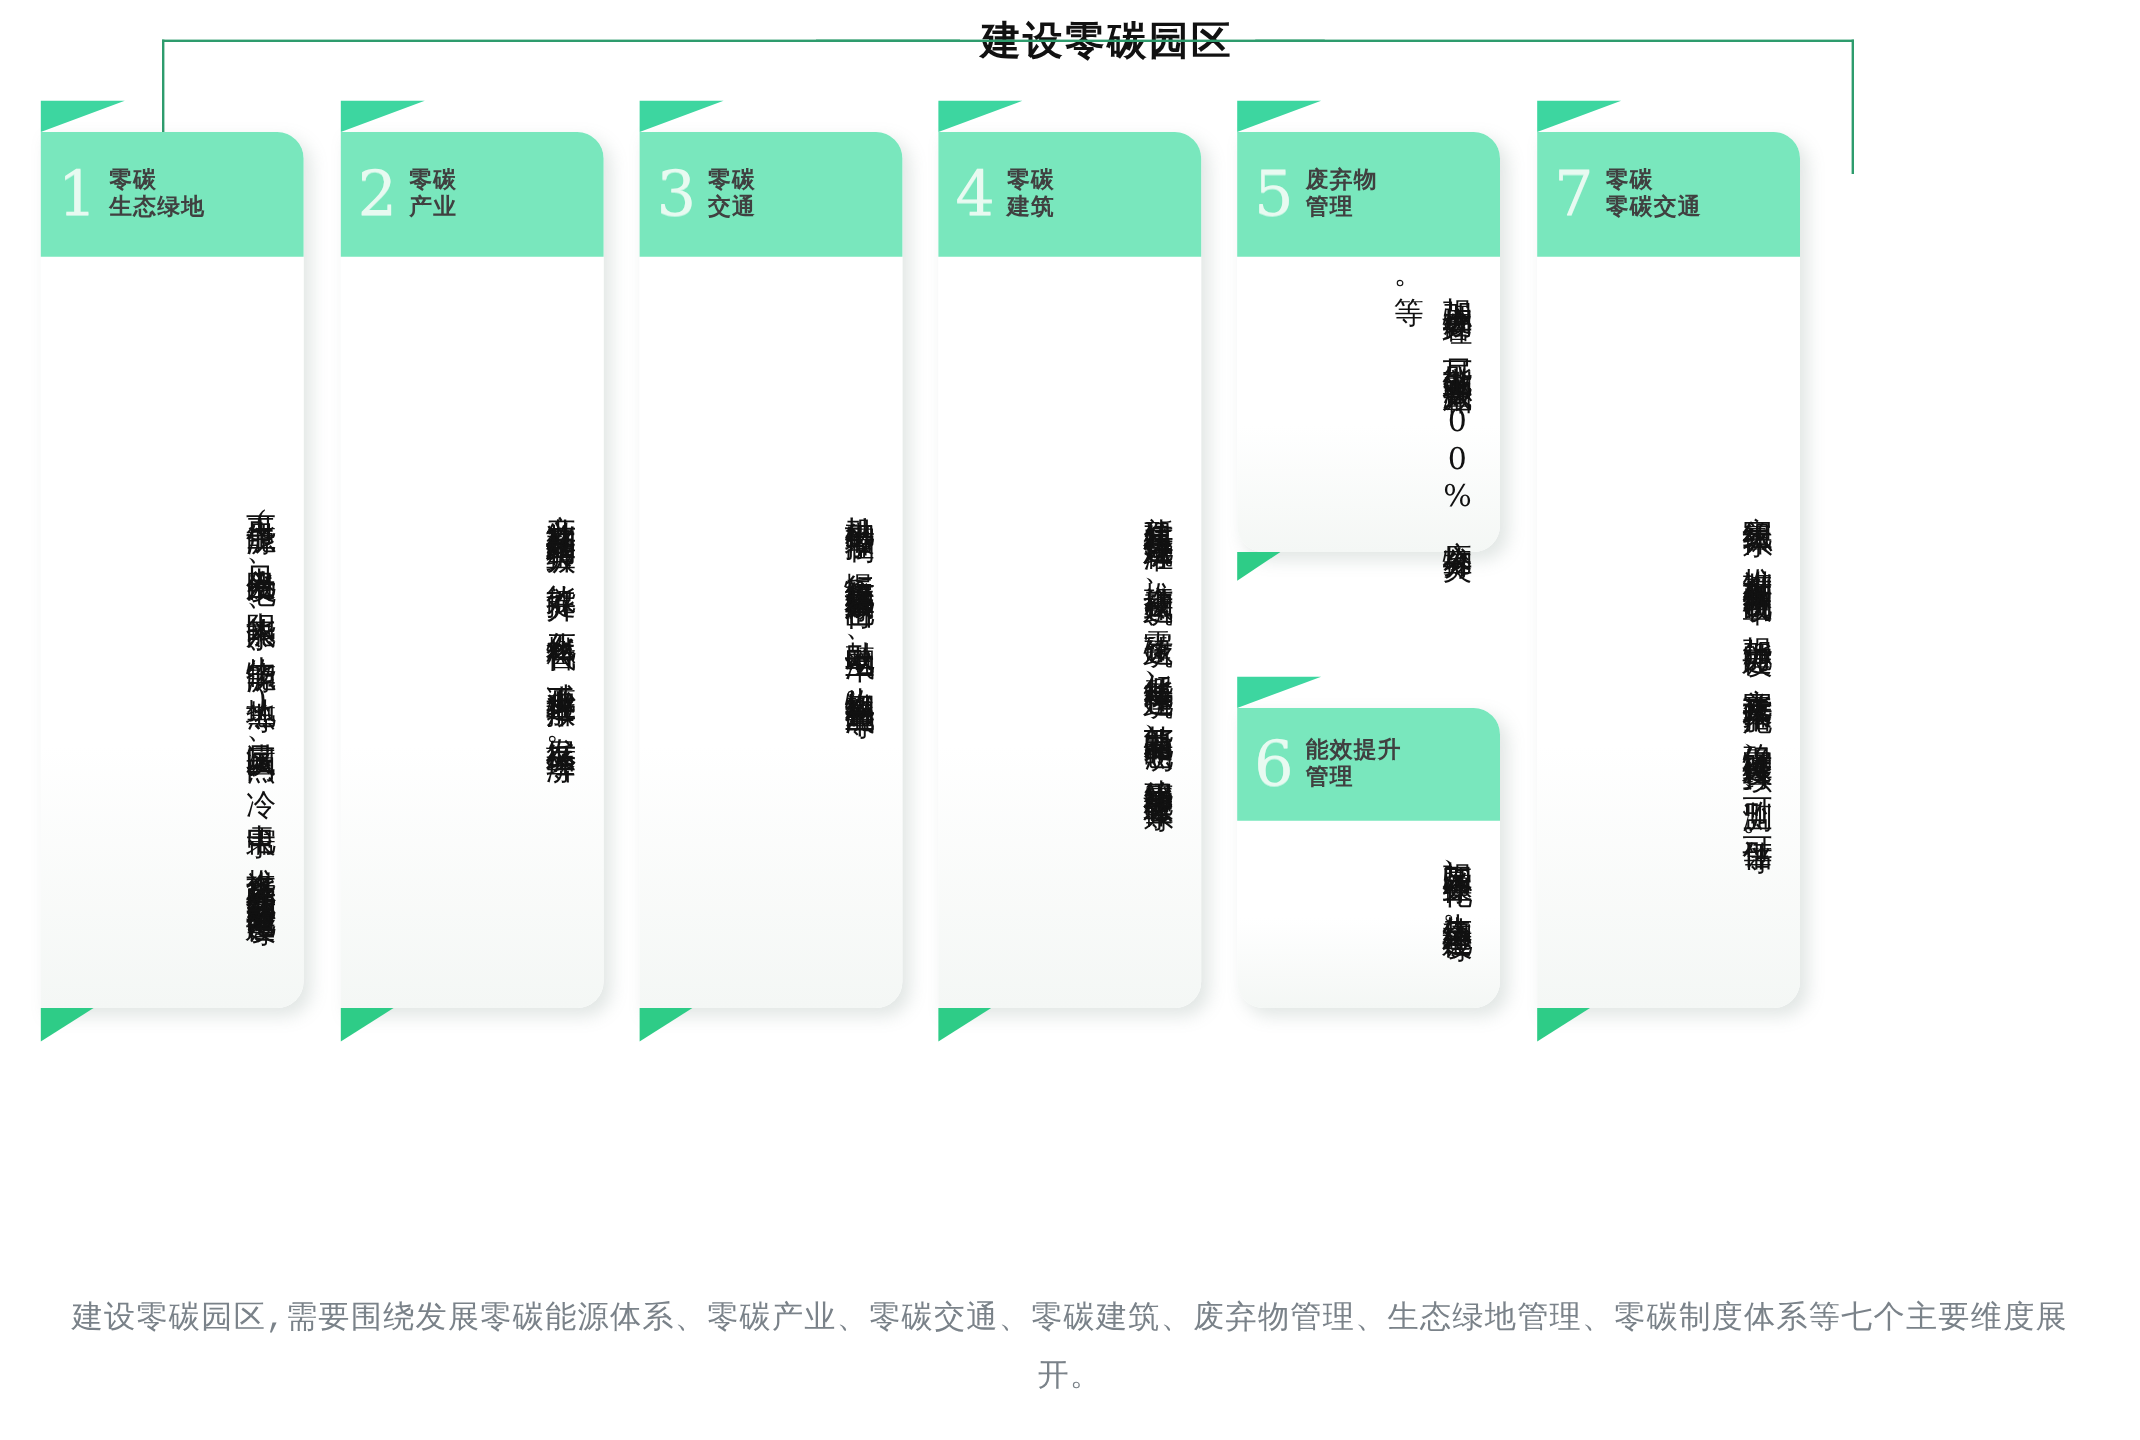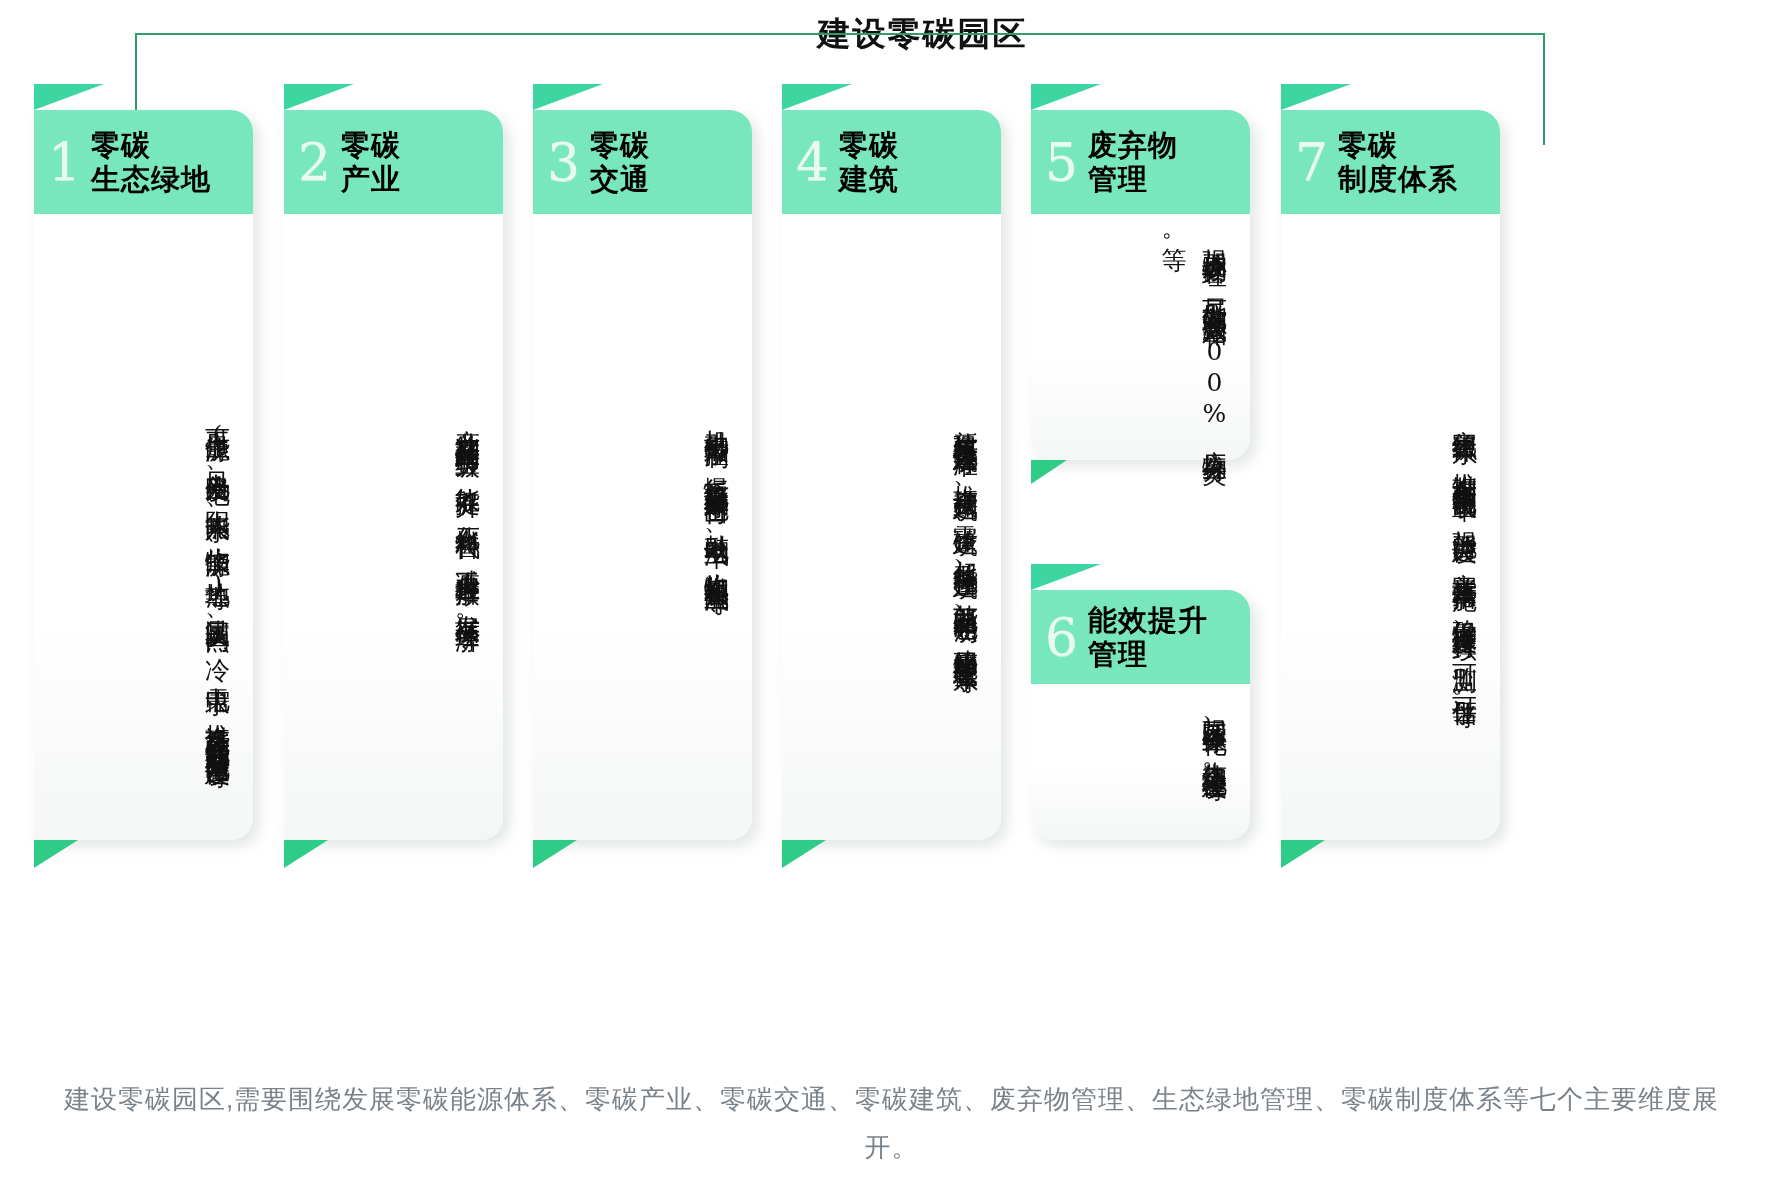--- a/index.html
+++ b/index.html
@@ -55,21 +55,21 @@
     z-index:3;
   }
   .ribbon .num{
     font-family:"DejaVu Serif","Liberation Serif",serif;
     font-size:52px;line-height:1;color:#e8faf1;
     font-weight:400;flex:0 0 auto;margin-right:10px;
     text-shadow:0 1px 0 rgba(255,255,255,.5);
   }
   .ribbon .lbl{
     font-family:Liberation Serif, serif;
-    font-size:29px;font-weight:bold;color:#000000;line-height:1.18;
+    font-size:19px;font-weight:bold;color:#404040;line-height:1.18;
     letter-spacing:1px;
   }
   .fold-top-b{
     position:absolute;left:0px;top:-26px;width:0;height:0;
     border-right:70px solid transparent;
     border-top:26px solid #3dd6a0;
     z-index:2;
   }
   
   .fold-bot{
@@ -100,21 +100,21 @@
   .vtext.t3{top:300px;height:370px;}
   .vtext.t4{top:300px;height:420px;}
   .vtext.t5{top:118px;height:215px;}
   .vtext.t6{top:118px;height:125px;}
   .vtext.t7{top:300px;height:410px;}
 
   
   .caption{
     position:absolute;left:40px;top:1075px;width:1703px;
     text-align:center;
-    font-family:Liberation Sans, sans-serif;
+    font-family:Liberation Mono, monospace;
     font-size:26px;line-height:1.85;color:#7a8289;
     letter-spacing:1px;
   }
 </style>
 </head>
 <body>
 
 <div class="stage">
 
   <div class="title-row">
@@ -214,21 +214,21 @@
     </div>
   </div>
 
   <div class="col" style="left:1281px;">
     <div class="card tall">
       <div class="fold-top-b"></div>
       <div class="ribbon">
         <span class="num">7</span>
         <span class="lbl">
           <span>零碳</span><br>
-          <span>制度体系</span>
+          <span>零碳交通</span>
         </span>
       </div>
       <div class="vtext t7">完善组织体系,推进制度创新和体制机制改革,加强能力建设,完善支撑政策措施,确保零碳建设可持续、可监测、可评估等。</div>
       <div class="fold-bot"></div>
     </div>
   </div>
 
   <div class="caption">建设零碳园区,需要围绕发展零碳能源体系、零碳产业、零碳交通、零碳建筑、废弃物管理、生态绿地管理、零碳制度体系等七个主要维度展开。</div>
 
 </div>

